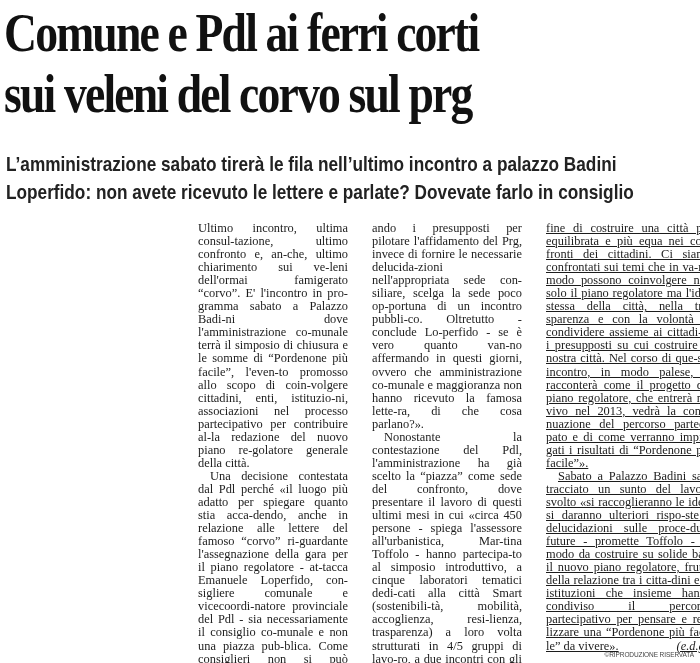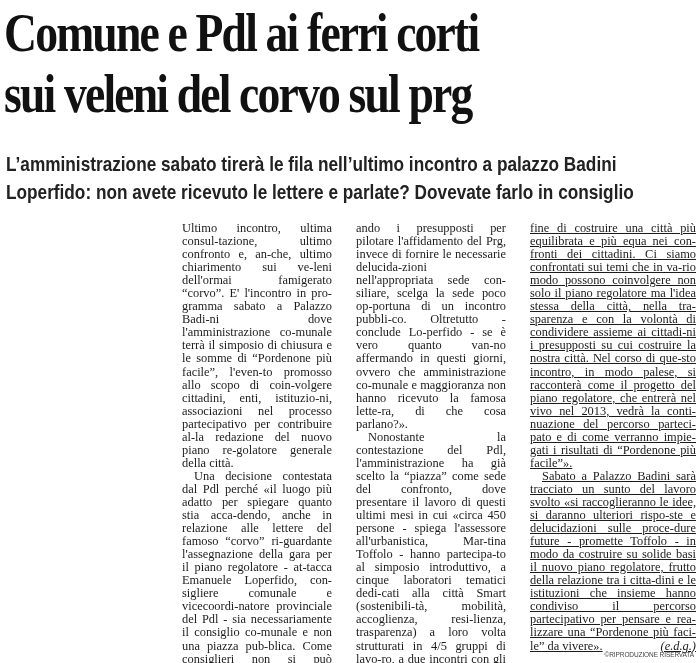--- a/index.html
+++ b/index.html
@@ -13,21 +13,21 @@
   }
   .headline .line { display: block; }
   .subhead {
     position: absolute; left: 6px; top: 150px; width: 700px;
     font-family: "Liberation Sans", "DejaVu Sans", sans-serif;
     font-size: 20.5px; line-height: 28px; color: #222; margin: 0;
     transform: scaleX(0.84); transform-origin: left top; white-space: nowrap;
   }
   .subhead .line { display: block; }
   .columns {
-    position: absolute; top: 222px; left: 0; width: 589px; height: 441px;
+    position: absolute; top: 222px; left: 16px; width: 589px; height: 441px;
   }
   .col {
     position: absolute; top: 0;
     font-family: "Liberation Serif", "DejaVu Serif", serif;
     font-size: 12.4px; line-height: 13.05px; color: #1c1c1c;
     text-align: justify; hyphens: manual;
   }
   .col p { margin: 0; }
   .col p.indent { text-indent: 12px; }
   .col1 { left: 182px; width: 150px; }

